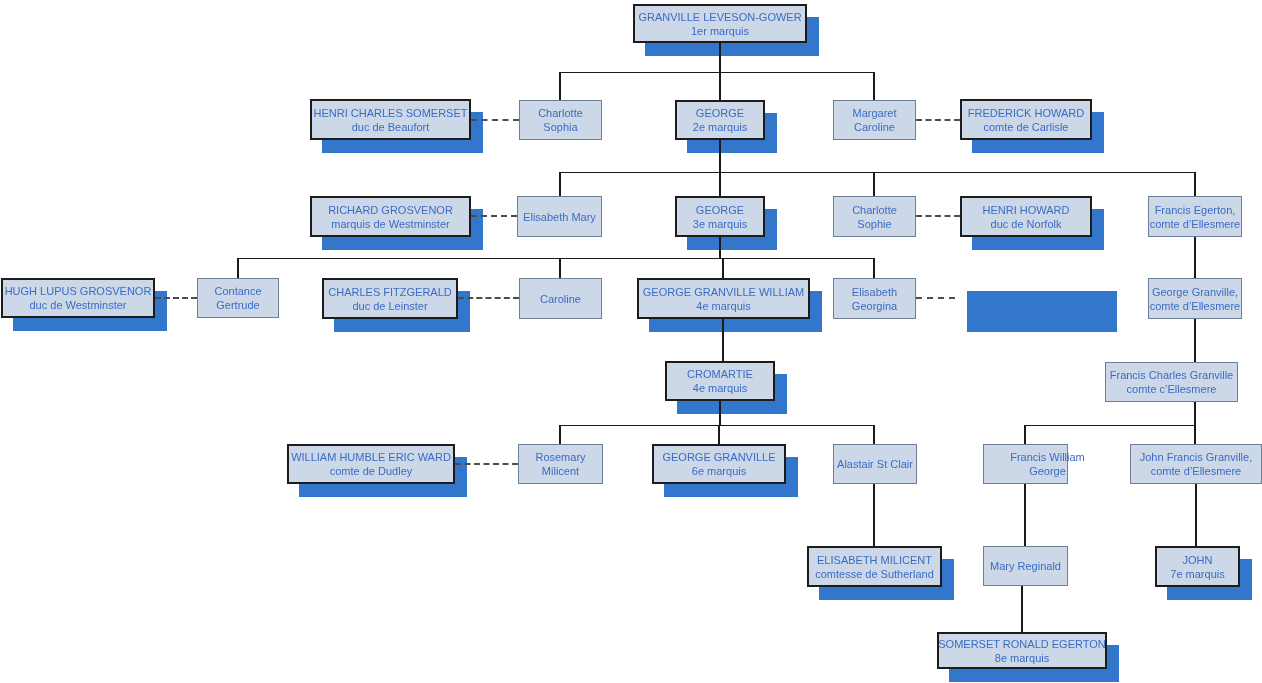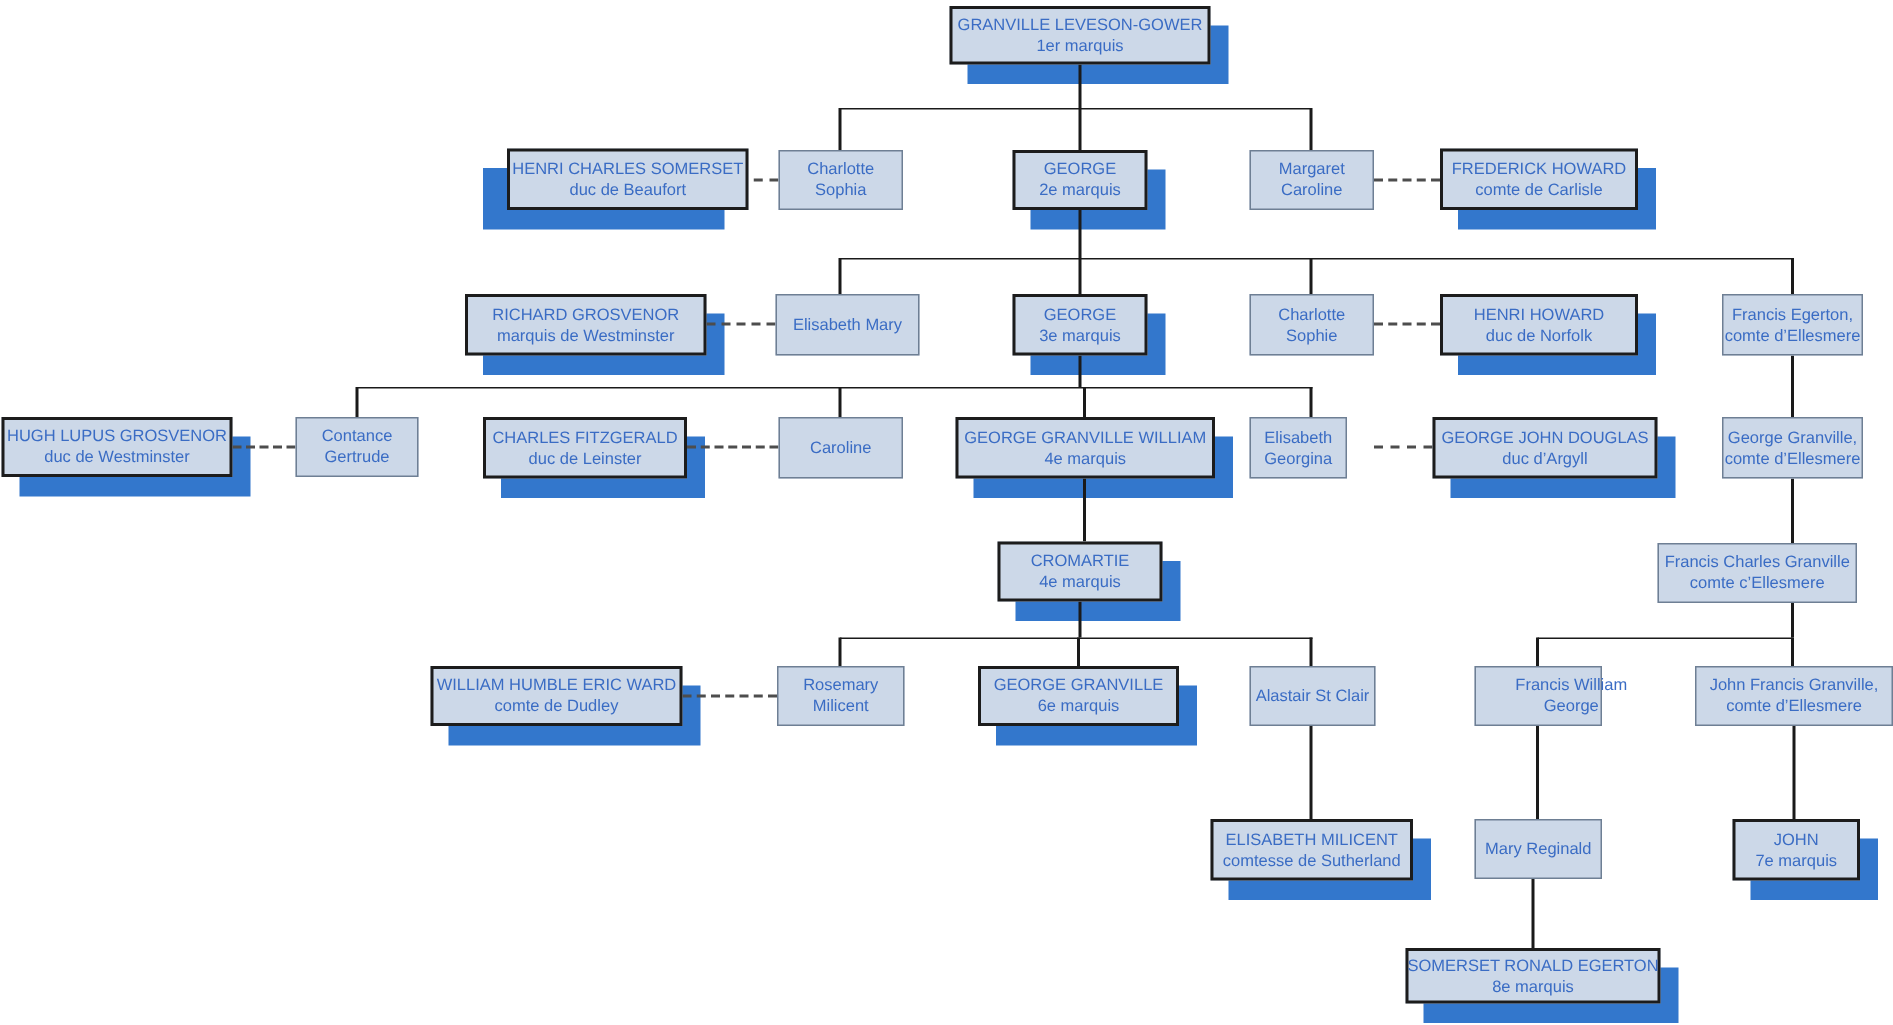--- a/index.html
+++ b/index.html
@@ -84,21 +84,21 @@
     <div class="dline" style="left: 471px; top: 215px; width: 46px;"></div>
     <div class="dline" style="left: 916px; top: 215px; width: 44px;"></div>
     <div class="dline" style="left: 155px; top: 297px; width: 42px;"></div>
     <div class="dline" style="left: 458px; top: 297px; width: 61px;"></div>
     <div class="dline" style="left: 916px; top: 297px; width: 39px;"></div>
     <div class="dline" style="left: 455px; top: 463px; width: 63px;"></div>
     <div class="node emph" style="left: 633px; top: 4px; width: 174px; height: 39px;">
       <div class="l1">GRANVILLE LEVESON-GOWER</div>
       <div class="l2">1er marquis</div>
     </div>
-    <div class="node emph" style="left: 310px; top: 99px; width: 161px; height: 41px; margin-left: 28px;">
+    <div class="node emph" style="left: 310px; top: 99px; width: 161px; height: 41px;">
       <div class="l1">HENRI CHARLES SOMERSET</div>
       <div class="l2">duc de Beaufort</div>
     </div>
     <div class="node" style="left: 519px; top: 100px; width: 83px; height: 40px;">
       <div class="l1">Charlotte</div>
       <div class="l2">Sophia</div>
     </div>
     <div class="node emph" style="left: 675px; top: 100px; width: 90px; height: 40px;">
       <div class="l1">GEORGE</div>
       <div class="l2">2e marquis</div>
@@ -108,21 +108,21 @@
       <div class="l2">Caroline</div>
     </div>
     <div class="node emph" style="left: 960px; top: 99px; width: 132px; height: 41px;">
       <div class="l1">FREDERICK HOWARD</div>
       <div class="l2">comte de Carlisle</div>
     </div>
     <div class="node emph" style="left: 310px; top: 196px; width: 161px; height: 41px;">
       <div class="l1">RICHARD GROSVENOR</div>
       <div class="l2">marquis de Westminster</div>
     </div>
-    <div class="node" style="left: 517px; top: 196px; width: 96px; height: 41px;">
+    <div class="node" style="left: 517px; top: 196px; width: 85px; height: 41px;">
       <div class="l1">Elisabeth Mary</div>
     </div>
     <div class="node emph" style="left: 675px; top: 196px; width: 90px; height: 41px;">
       <div class="l1">GEORGE</div>
       <div class="l2">3e marquis</div>
     </div>
     <div class="node" style="left: 833px; top: 196px; width: 83px; height: 41px;">
       <div class="l1">Charlotte</div>
       <div class="l2">Sophie</div>
     </div>
@@ -146,27 +146,23 @@
       <div class="l1">CHARLES FITZGERALD</div>
       <div class="l2">duc de Leinster</div>
     </div>
     <div class="node" style="left: 519px; top: 278px; width: 83px; height: 41px;">
       <div class="l1">Caroline</div>
     </div>
     <div class="node emph" style="left: 637px; top: 278px; width: 173px; height: 41px;">
       <div class="l1">GEORGE GRANVILLE WILLIAM</div>
       <div class="l2">4e marquis</div>
     </div>
-    <div class="node" style="left: 833px; top: 278px; width: 65px; height: 41px; align-items: center;">
+    <div class="node" style="left: 833px; top: 278px; width: 83px; height: 41px; align-items: center;">
       <div class="l1">Elisabeth</div>
       <div class="l2">Georgina</div>
-    </div>
-    <div class="node emph" style="left: 955px; top: 278px; width: 150px; height: 41px;">
-      <div class="l1">GEORGE JOHN DOUGLAS</div>
-      <div class="l2">duc d’Argyll</div>
     </div>
     <div class="node" style="left: 1148px; top: 278px; width: 94px; height: 41px;">
       <div class="l1">George Granville,</div>
       <div class="l2">comte d’Ellesmere</div>
     </div>
     <div class="node emph" style="left: 665px; top: 361px; width: 110px; height: 40px;">
       <div class="l1">CROMARTIE</div>
       <div class="l2">4e marquis</div>
     </div>
     <div class="node" style="left: 1105px; top: 362px; width: 133px; height: 40px;">

